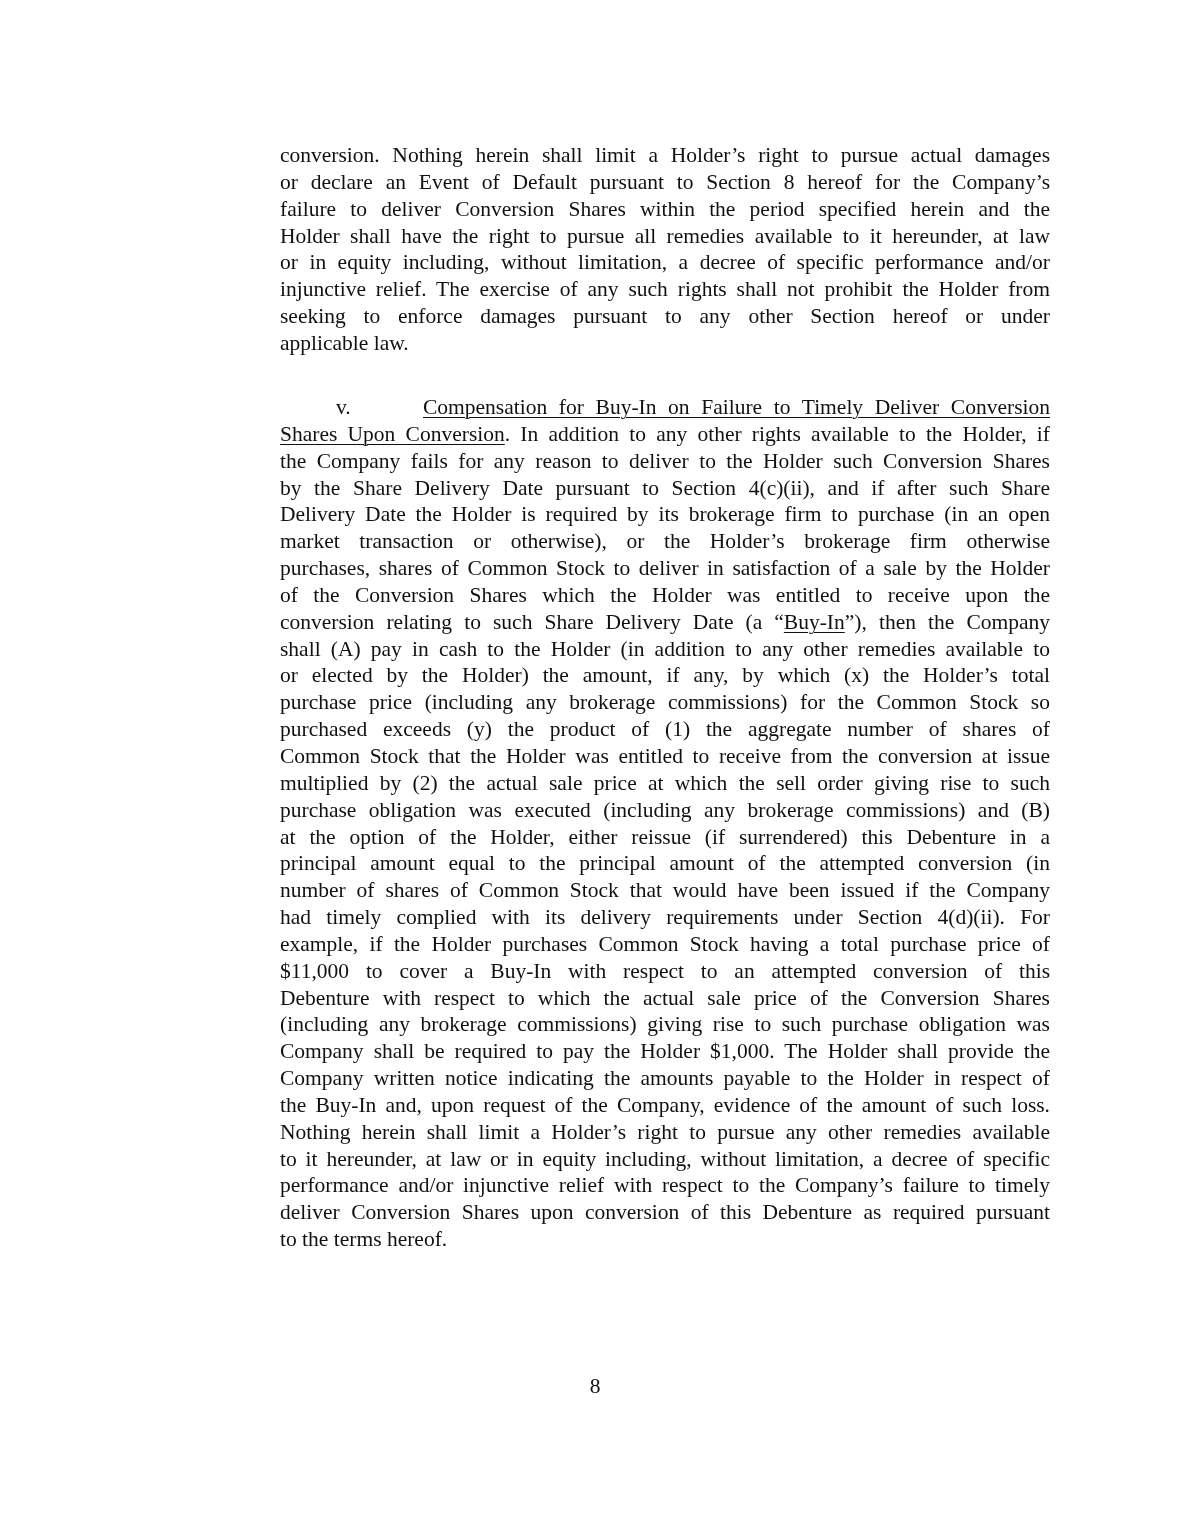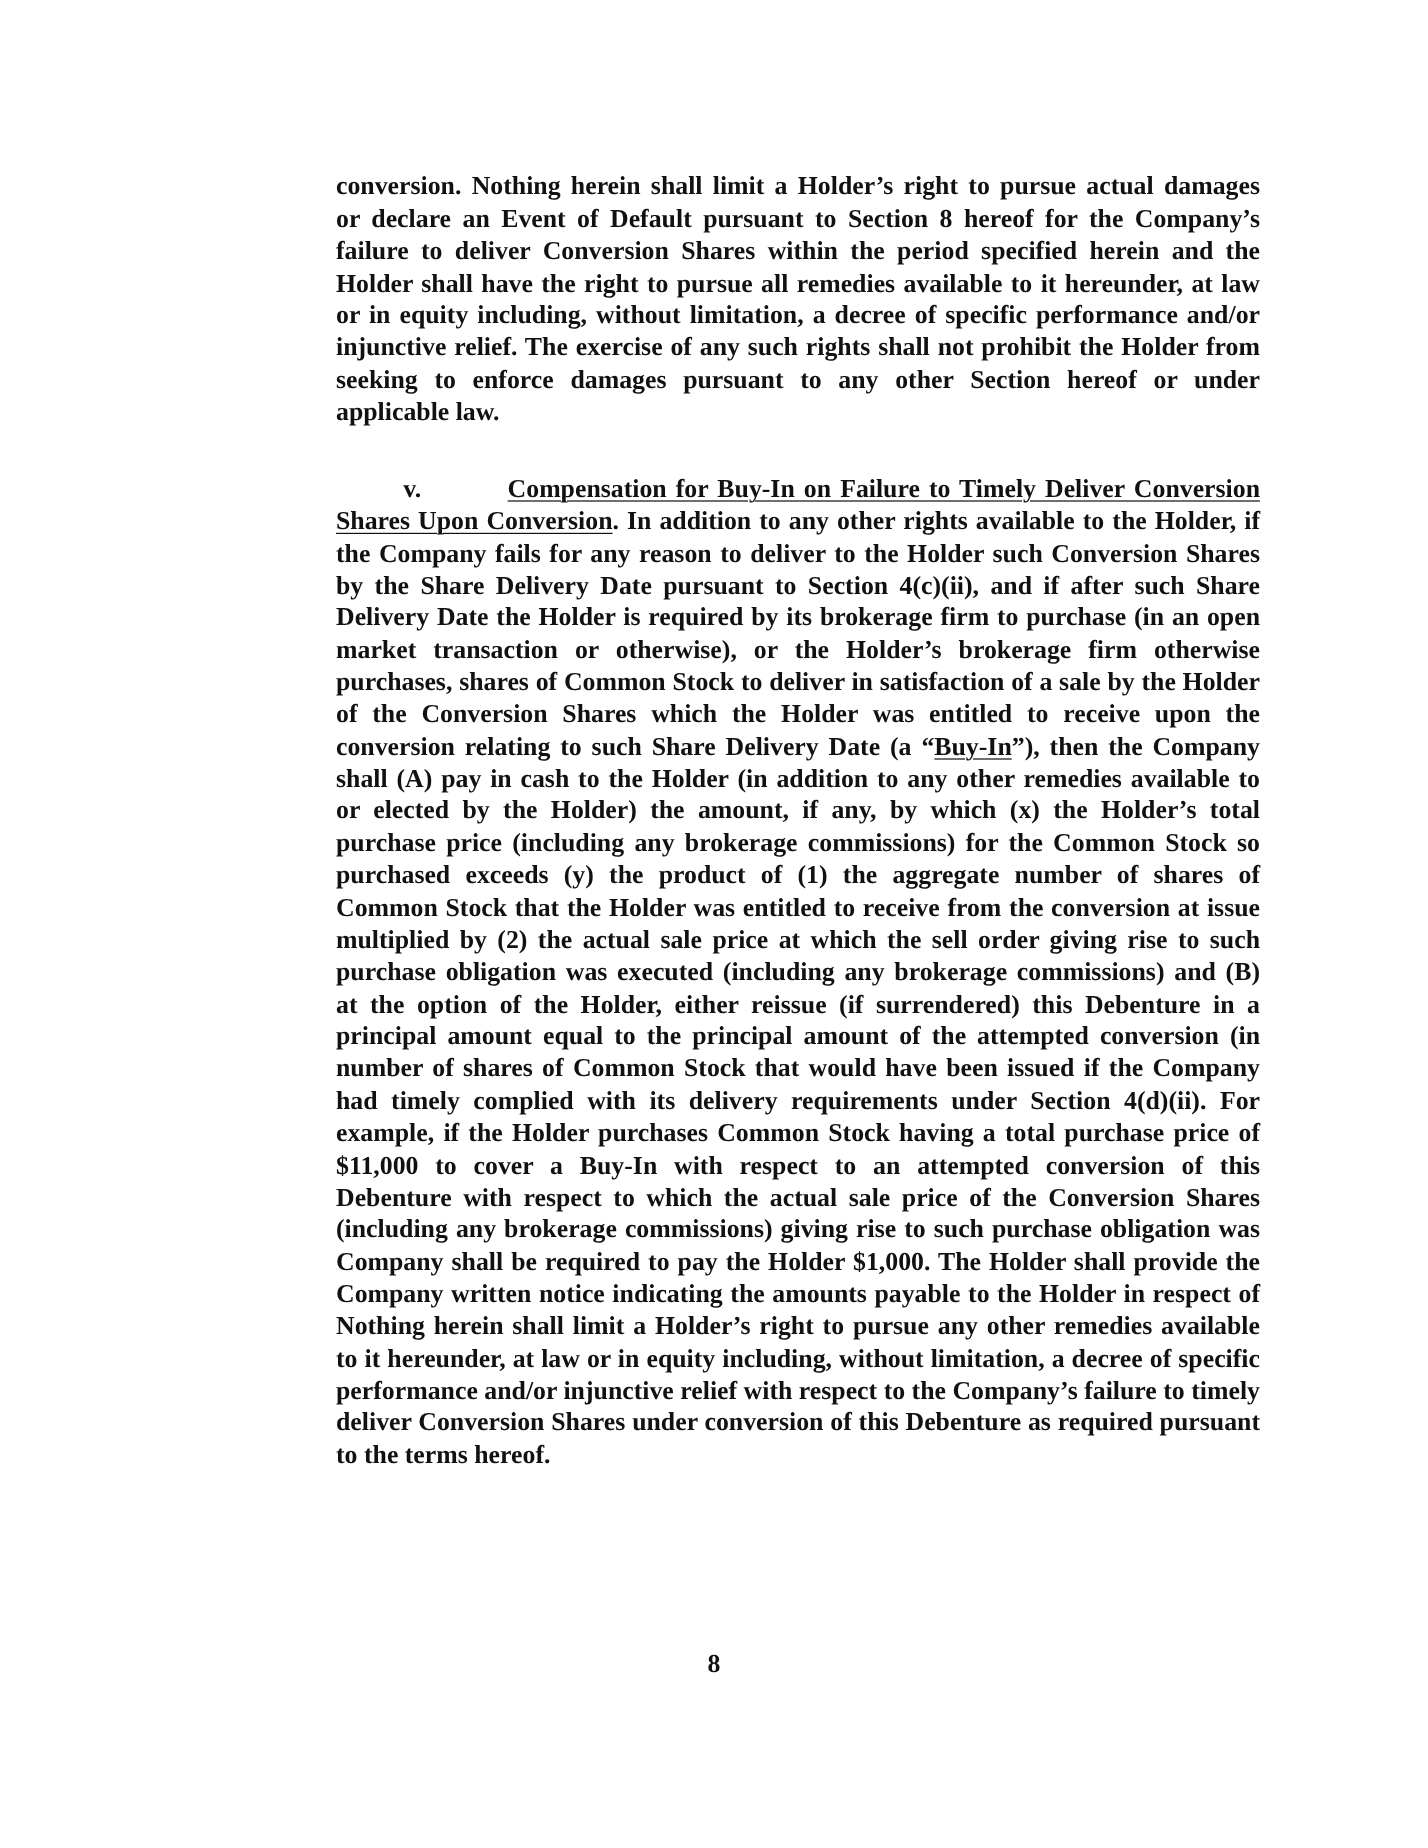--- a/index.html
+++ b/index.html
@@ -1,21 +1,20 @@
 <!DOCTYPE html>
 <html><head>
   <meta charset="utf-8">
   <style>
     html, body { margin: 0; padding: 0; background: #ffffff; }
     body { width: 1190px; height: 1540px; position: relative; overflow: hidden; }
     .page {
       position: absolute; left: 0; top: 0; width: 1190px; height: 1540px;
       background: #ffffff; color: #111111;
       font-family: "Liberation Serif", "DejaVu Serif", serif;
-      font-weight: bold;
     }
     .para { position: absolute; left: 280px; width: 770px; }
     .line {
       display: block; height: 26.85px; line-height: 26.85px;
       font-size: 21.5px; white-space: nowrap;
       text-align: justify; text-align-last: justify;
       overflow: visible;
     }
     .line.last { text-align-last: left; }
     .line span { white-space: pre; }
@@ -64,21 +63,22 @@
     <div class="line">at the option of the Holder, either reissue (if surrendered) this Debenture in a</div>
     <div class="line">principal amount equal to the principal amount of the attempted conversion (in</div>
     <div class="line">number of shares of Common Stock that would have been issued if the Company</div>
     <div class="line">had timely complied with its delivery requirements under Section 4(d)(ii).  For</div>
     <div class="line">example, if the Holder purchases Common Stock having a total purchase price of</div>
     <div class="line">$11,000 to cover a Buy-In with respect to an attempted conversion of this</div>
     <div class="line">Debenture with respect to which the actual sale price of the Conversion Shares</div>
     <div class="line">(including any brokerage commissions) giving rise to such purchase obligation was</div>
     <div class="line">Company shall be required to pay the Holder $1,000.  The Holder shall provide the</div>
     <div class="line">Company written notice indicating the amounts payable to the Holder in respect of</div>
+    <div class="line">the Buy-In and, upon request of the Company, evidence of the amount of such loss.</div>
     <div class="line">Nothing herein shall limit a Holder’s right to pursue any other remedies available</div>
     <div class="line">to it hereunder, at law or in equity including, without limitation, a decree of specific</div>
     <div class="line">performance and/or injunctive relief with respect to the Company’s failure to timely</div>
-    <div class="line">deliver Conversion Shares under conversion of this Debenture as required pursuant</div>
+    <div class="line">deliver Conversion Shares upon conversion of this Debenture as required pursuant</div>
     <div class="line last">to the terms hereof.</div>
   </div>
 
   <div class="page-number">8</div>
 </div>
 
 </body></html>

